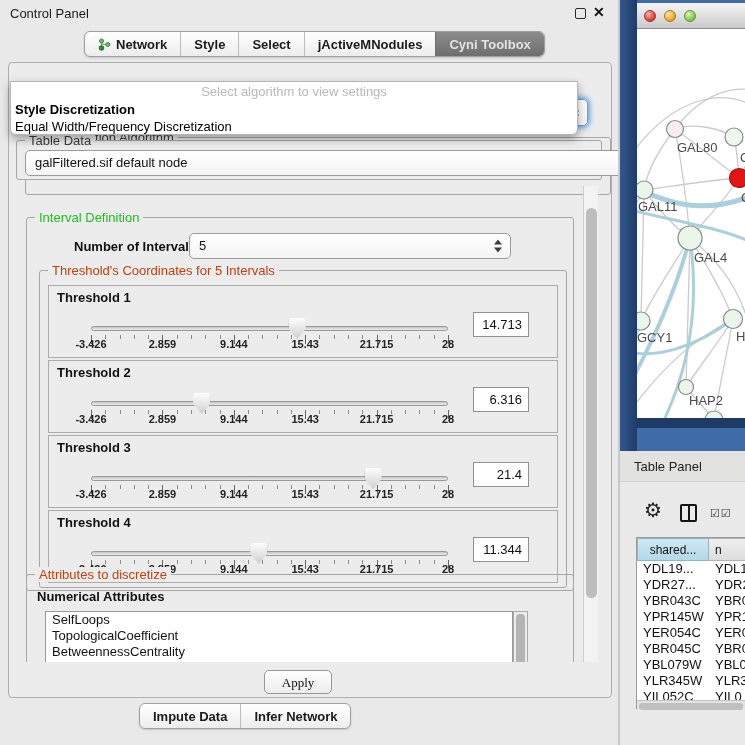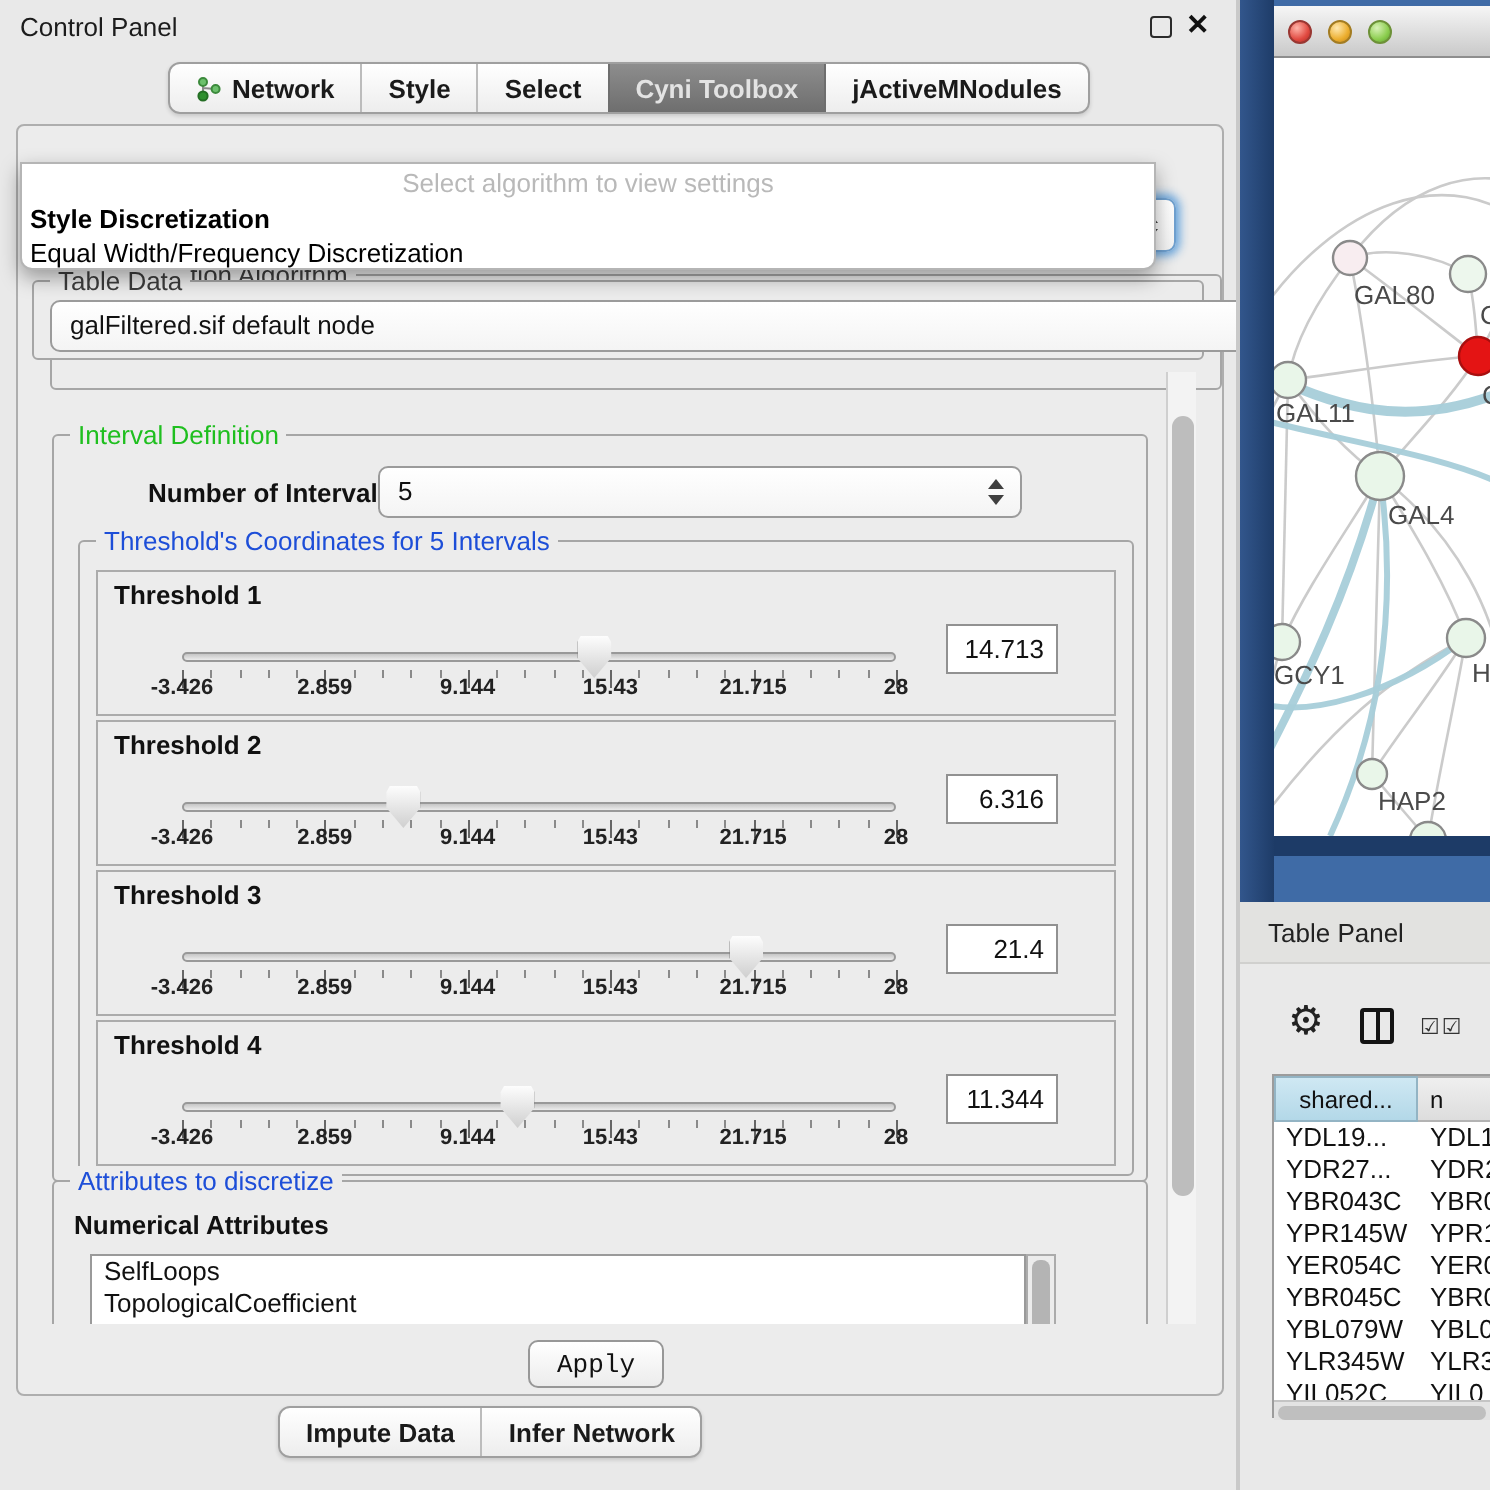--- a/index.html
+++ b/index.html
@@ -22,21 +22,21 @@
   .seg.active + .seg{border-left-color:#6e6e6e;}
   #top-tabs{left:84px;top:31px;}
   #bottom-tabs{left:139px;top:703px;}
 
   #outer-panel{left:8px;top:62px;width:604px;height:636px;background:#ececec;
     border:1px solid #aeaeae;border-radius:4px;}
 
   .group{position:absolute;border:1px solid #a6a6a6;border-radius:3px;}
   .gtitle{position:absolute;top:-8px;left:8px;background:#ececec;padding:0 4px;font-size:13px;color:#3d3d3d;}
   .gtitle.green{color:#1fbf1f;}
-  .gtitle.blue{color:#1d4ed8;}
+  .gtitle.blue{color:#c2410c;}
 
   .combo{position:absolute;background:linear-gradient(#ffffff,#f4f4f4);border:1px solid #9b9b9b;
     border-radius:5px;font-size:13px;color:#111;padding-left:9px;}
   .spin{position:absolute;right:8px;top:50%;transform:translateY(-50%);width:8px;height:13px;}
   .spin::before{content:"";position:absolute;left:0;top:0;border-left:4px solid transparent;border-right:4px solid transparent;border-bottom:5px solid #3f3f3f;}
   .spin::after{content:"";position:absolute;left:0;bottom:0;border-left:4px solid transparent;border-right:4px solid transparent;border-top:5px solid #3f3f3f;}
 
   #algo-group{left:16px;top:74px;width:586px;height:58px;}
   #algo-combo{left:24px;top:99px;width:564px;height:27px;line-height:25px;
     box-shadow:0 0 5px 2px rgba(95,160,220,.95);border-color:#6fa0cf;z-index:2;}
@@ -67,21 +67,21 @@
     clip-path:polygon(10% 0,90% 0,100% 14%,100% 52%,50% 100%,0 52%,0 14%);
     filter:drop-shadow(0 0 1px #777);}
   .ticks{position:absolute;left:0;top:21px;width:357px;height:10px;}
   .tick{position:absolute;top:0;width:1px;height:4px;background:#8a8a8a;}
   .tick.major{height:9px;background:#666;}
   .ticklabs{position:absolute;left:0;top:24px;width:357px;height:12px;}
   .ticklab{position:absolute;transform:translateX(-50%);font-size:11px;font-weight:bold;color:#222;white-space:nowrap;}
   .valbox{position:absolute;left:424px;top:26px;width:56px;height:25px;background:#fff;
     border:1px solid #919191;font-size:13px;color:#111;text-align:right;padding:4px 6px 0 0;}
 
-  #attr-group{left:10px;top:404px;width:548px;height:120px;text-decoration:underline;}
+  #attr-group{left:10px;top:388px;width:548px;height:120px;text-decoration:underline;}
   #attr-sub{position:absolute;left:10px;top:14px;font-size:13px;font-weight:bold;color:#111;}
   #attr-list{position:absolute;left:18px;top:36px;width:468px;height:80px;background:#fff;border:1px solid #9a9a9a;overflow:hidden;}
   #attr-list .li{height:16px;line-height:16px;padding-left:6px;font-size:13px;color:#111;}
   #attr-scroll{position:absolute;left:486px;top:36px;width:15px;height:80px;background:#ececec;border:1px solid #ababab;}
   #attr-scroll .thumb{position:absolute;left:2px;top:2px;width:9px;height:72px;background:#b4b4b4;border-radius:4px;}
 
   #apply-btn{left:264px;top:670px;width:68px;height:24px;background:linear-gradient(#ffffff,#ececec);
     border:1px solid #979797;border-radius:5px;font-size:13px;color:#111;text-align:center;line-height:22px;}
 
   
@@ -135,25 +135,25 @@
         <circle cx="9.8" cy="6.5" r="2" fill="#6cc06c" stroke="#3c8a3c"></circle>
       </svg>
       <span>Network</span>
     </div>
     <div class="seg">
       <span>Style</span>
     </div>
     <div class="seg">
       <span>Select</span>
     </div>
+    <div class="seg">
+      <span>jActiveMNodules</span>
+    </div>
     <div class="seg active">
       <span>Cyni Toolbox</span>
-    </div>
-    <div class="seg">
-      <span>jActiveMNodules</span>
     </div>
   </div>
 
 <div id="outer-panel" class="abs">
 
   <div id="algo-group" class="group">
     <span class="gtitle">Discretization Algorithm</span>
   </div>
 </div>
 
@@ -379,21 +379,21 @@
         <div class="thumb"></div>
       </div>
   </div>
 
 </div>
 
 <div id="main-scrollbar" class="abs">
   <div class="thumb"></div>
 </div>
 
-<button id="apply-btn" class="abs" style="font-family:Liberation Mono, monospace;">Apply</button>
+<button id="apply-btn" class="abs" style="font-family:Liberation Serif, serif;">Apply</button>
 
 <div id="bottom-tabs" class="abs segbar">
     <div class="seg">
       <span>Impute Data</span>
     </div>
     <div class="seg">
       <span>Infer Network</span>
     </div>
   </div>
 

